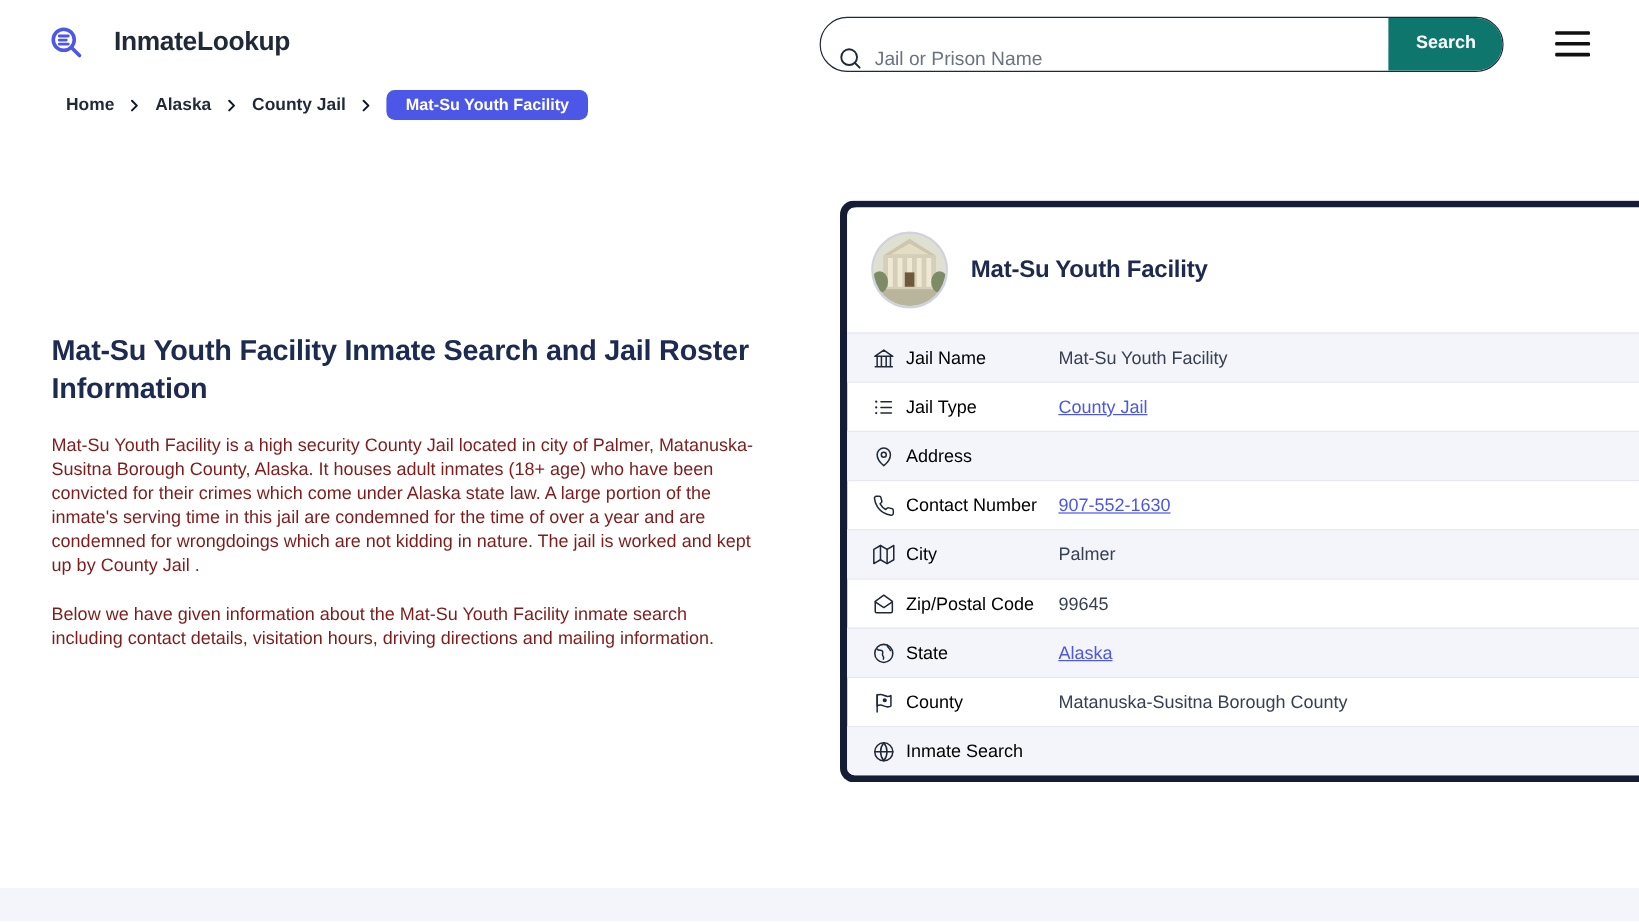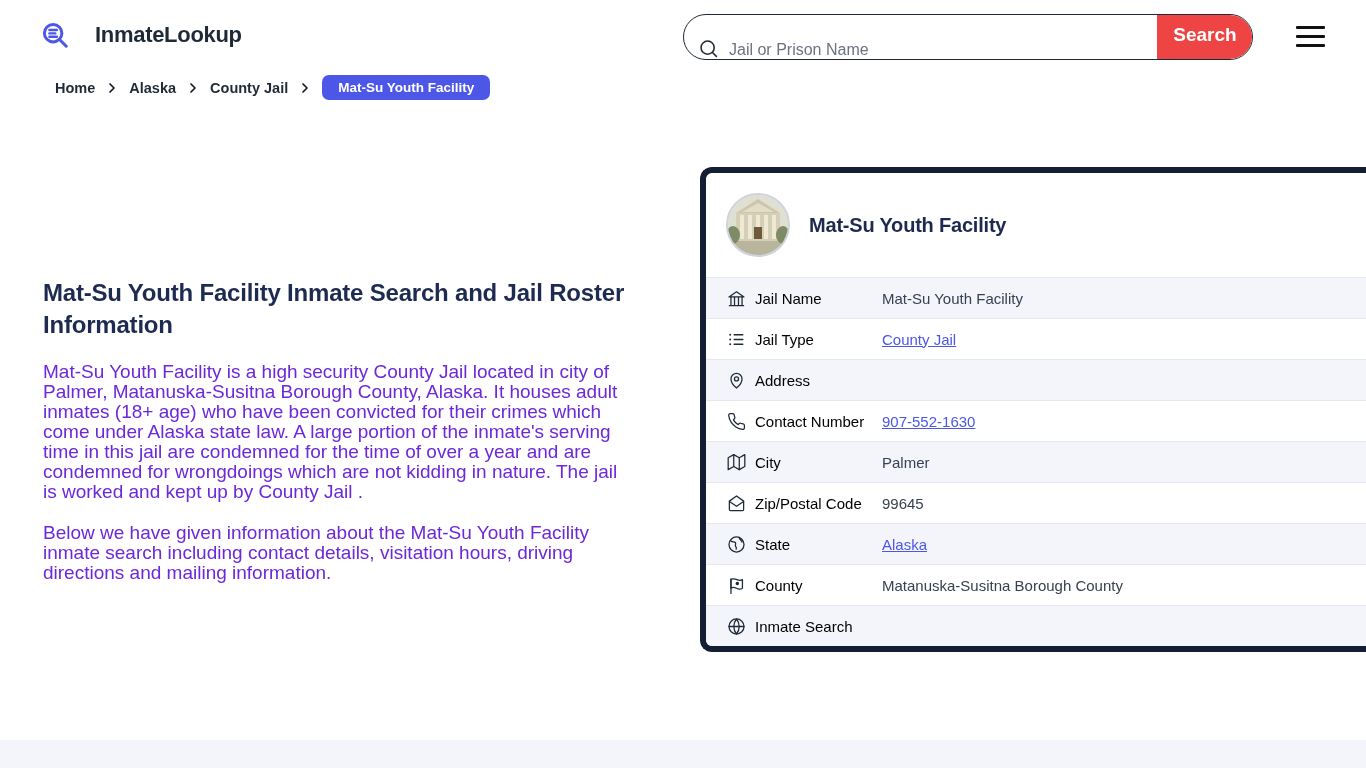--- a/index.html
+++ b/index.html
@@ -11,38 +11,38 @@
   .logo-text { font-size:22px; font-weight:700; color:#1f2937; letter-spacing:-0.3px; }
 
   .searchbar { position:absolute; left:683px; top:14px; width:570px; height:46px;
     background:#ffffff; border:1px solid #1f2937; border-radius:23px;
     display:flex; align-items:flex-end; overflow:hidden; }
   .search-glyph { margin-left:14px; display:flex; align-items:center; }
   .search-input { flex:1; border:none; outline:none; font-size:16px; color:#1f2937;
     padding:0 10px; font-family:"Liberation Sans", sans-serif; background:transparent; }
   .search-input::placeholder { color:#6b7280; }
   .search-btn { height:48px; width:96px; margin-right:-1px; border:none; cursor:pointer;
-    background:#ef4444; color:#ffffff; font-size:19px; font-weight:700;
+    background:#0f766e; color:#ffffff; font-size:15px; font-weight:700;
     border-radius:0 23px 23px 0; font-family:"Liberation Sans", sans-serif; }
 
   .hamburger { position:absolute; left:1296px; top:26px; width:29px; height:21px;
     display:flex; flex-direction:column; justify-content:space-between; cursor:pointer; }
   .hamburger span { display:block; height:3px; background:#111111; border-radius:1px; }
 
   
   .breadcrumb { position:absolute; left:55px; top:75px; display:flex; align-items:center; }
   .crumb { font-size:14.5px; color:#1f2937; font-weight:700; cursor:pointer; }
   .crumb-sep { margin:0 11px; display:flex; align-items:center; }
   .crumb-badge { background:#4c57e8; color:#ffffff; font-size:13.5px; font-weight:700;
     padding:5px 16px; border-radius:7px; }
 
   
   .article { position:absolute; left:43px; top:277px; width:592px; }
   .article h1 { font-size:24px; line-height:32px; font-weight:700; color:#1d2b50; letter-spacing:-0.2px; }
-  .article p { margin-top:21px; font-size:19px; line-height:20px; color:#6d28d9; }
+  .article p { margin-top:21px; font-size:15px; line-height:20px; color:#7f1d1d; }
 
   
   .card { position:absolute; left:700px; top:167px; width:680px; height:485px;
     background:#ffffff; border:6px solid #151d35; border-right:none;
     border-radius:12px 0 0 12px; }
   .card-header { height:104px; display:flex; align-items:center; background:#ffffff;
     border-radius:8px 0 0 0; }
   .avatar { width:64px; height:64px; margin-left:20px; border-radius:50%;
     border:2px solid #cfd3de; overflow:hidden; flex:0 0 auto; background:#e9e6da; }
   .card-title { margin-left:19px; font-size:20px; font-weight:700; color:#1e2a4d; letter-spacing:-0.2px; }

